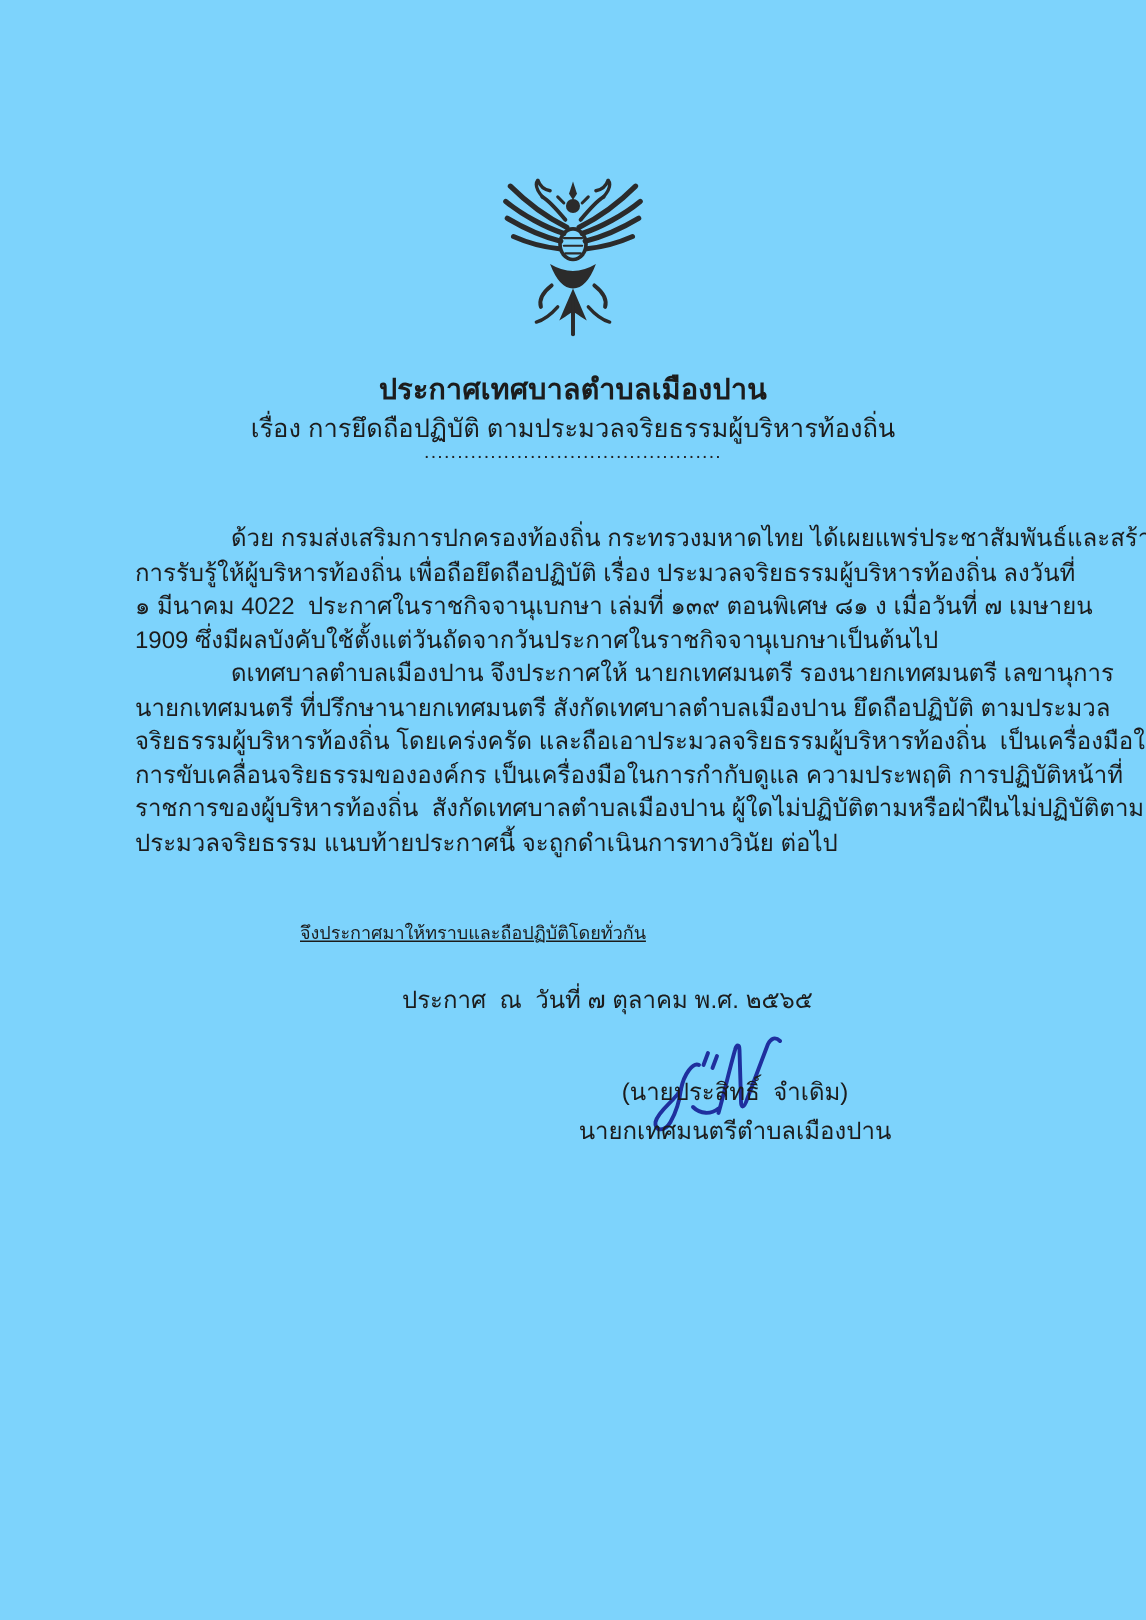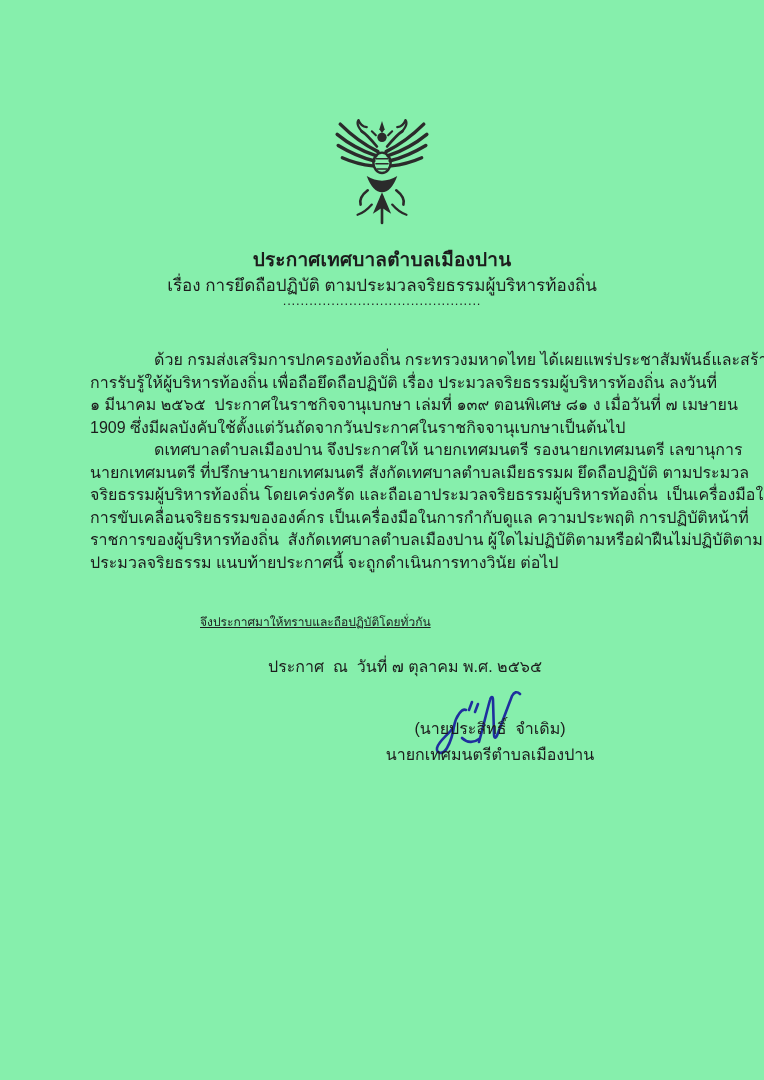--- a/index.html
+++ b/index.html
@@ -1,20 +1,20 @@
 <!DOCTYPE html>
 <html><head>
 <meta charset="utf-8">
 <style>
   html,body { margin:0; padding:0; background:#e8e8e8; }
   .page {
     position:relative;
     width:764px; height:1080px;
     margin:0 auto;
-    background:#86efac;
+    background:#7dd3fc;
     font-family:"Liberation Sans","DejaVu Sans",sans-serif;
     color:#1c1c1c;
     overflow:hidden;
   }
   .emblem {
     position:absolute; left:327px; top:119px;
     width:110px; height:108px;
   }
   .title {
     position:absolute; top:244px; left:0; width:764px;
@@ -97,27 +97,27 @@
     </svg>
   </div>
 
   <div class="title">ประกาศเทศบาลตำบลเมืองปาน</div>
   <div class="subject">เรื่อง การยึดถือปฏิบัติ ตามประมวลจริยธรรมผู้บริหารท้องถิ่น</div>
   <div class="dots">.............................................</div>
 
   <div class="body-block para1">
     <div class="line indent">ด้วย กรมส่งเสริมการปกครองท้องถิ่น กระทรวงมหาดไทย ได้เผยแพร่ประชาสัมพันธ์และสร้าง</div>
     <div class="line">การรับรู้ให้ผู้บริหารท้องถิ่น เพื่อถือยึดถือปฏิบัติ เรื่อง ประมวลจริยธรรมผู้บริหารท้องถิ่น ลงวันที่</div>
-    <div class="line">๑ มีนาคม ๒๕๖๕  ประกาศในราชกิจจานุเบกษา เล่มที่ ๑๓๙ ตอนพิเศษ ๘๑ ง เมื่อวันที่ ๗ เมษายน</div>
+    <div class="line">๑ มีนาคม 4022  ประกาศในราชกิจจานุเบกษา เล่มที่ ๑๓๙ ตอนพิเศษ ๘๑ ง เมื่อวันที่ ๗ เมษายน</div>
     <div class="line">1909 ซึ่งมีผลบังคับใช้ตั้งแต่วันถัดจากวันประกาศในราชกิจจานุเบกษาเป็นต้นไป</div>
   </div>
 
   <div class="body-block para2">
     <div class="line indent">ดเทศบาลตำบลเมืองปาน จึงประกาศให้ นายกเทศมนตรี รองนายกเทศมนตรี เลขานุการ</div>
-    <div class="line">นายกเทศมนตรี ที่ปรึกษานายกเทศมนตรี สังกัดเทศบาลตำบลเมืยธรรมผ ยึดถือปฏิบัติ ตามประมวล</div>
+    <div class="line">นายกเทศมนตรี ที่ปรึกษานายกเทศมนตรี สังกัดเทศบาลตำบลเมืองปาน ยึดถือปฏิบัติ ตามประมวล</div>
     <div class="line">จริยธรรมผู้บริหารท้องถิ่น โดยเคร่งครัด และถือเอาประมวลจริยธรรมผู้บริหารท้องถิ่น  เป็นเครื่องมือใน</div>
     <div class="line">การขับเคลื่อนจริยธรรมขององค์กร เป็นเครื่องมือในการกำกับดูแล ความประพฤติ การปฏิบัติหน้าที่</div>
     <div class="line">ราชการของผู้บริหารท้องถิ่น  สังกัดเทศบาลตำบลเมืองปาน ผู้ใดไม่ปฏิบัติตามหรือฝ่าฝืนไม่ปฏิบัติตาม</div>
     <div class="line">ประมวลจริยธรรม แนบท้ายประกาศนี้ จะถูกดำเนินการทางวินัย ต่อไป</div>
   </div>
 
   <div class="closing">จึงประกาศมาให้ทราบและถือปฏิบัติโดยทั่วกัน</div>
 
   <div class="date-line">ประกาศ  ณ  วันที่ ๗ ตุลาคม พ.ศ. ๒๕๖๕</div>
 

